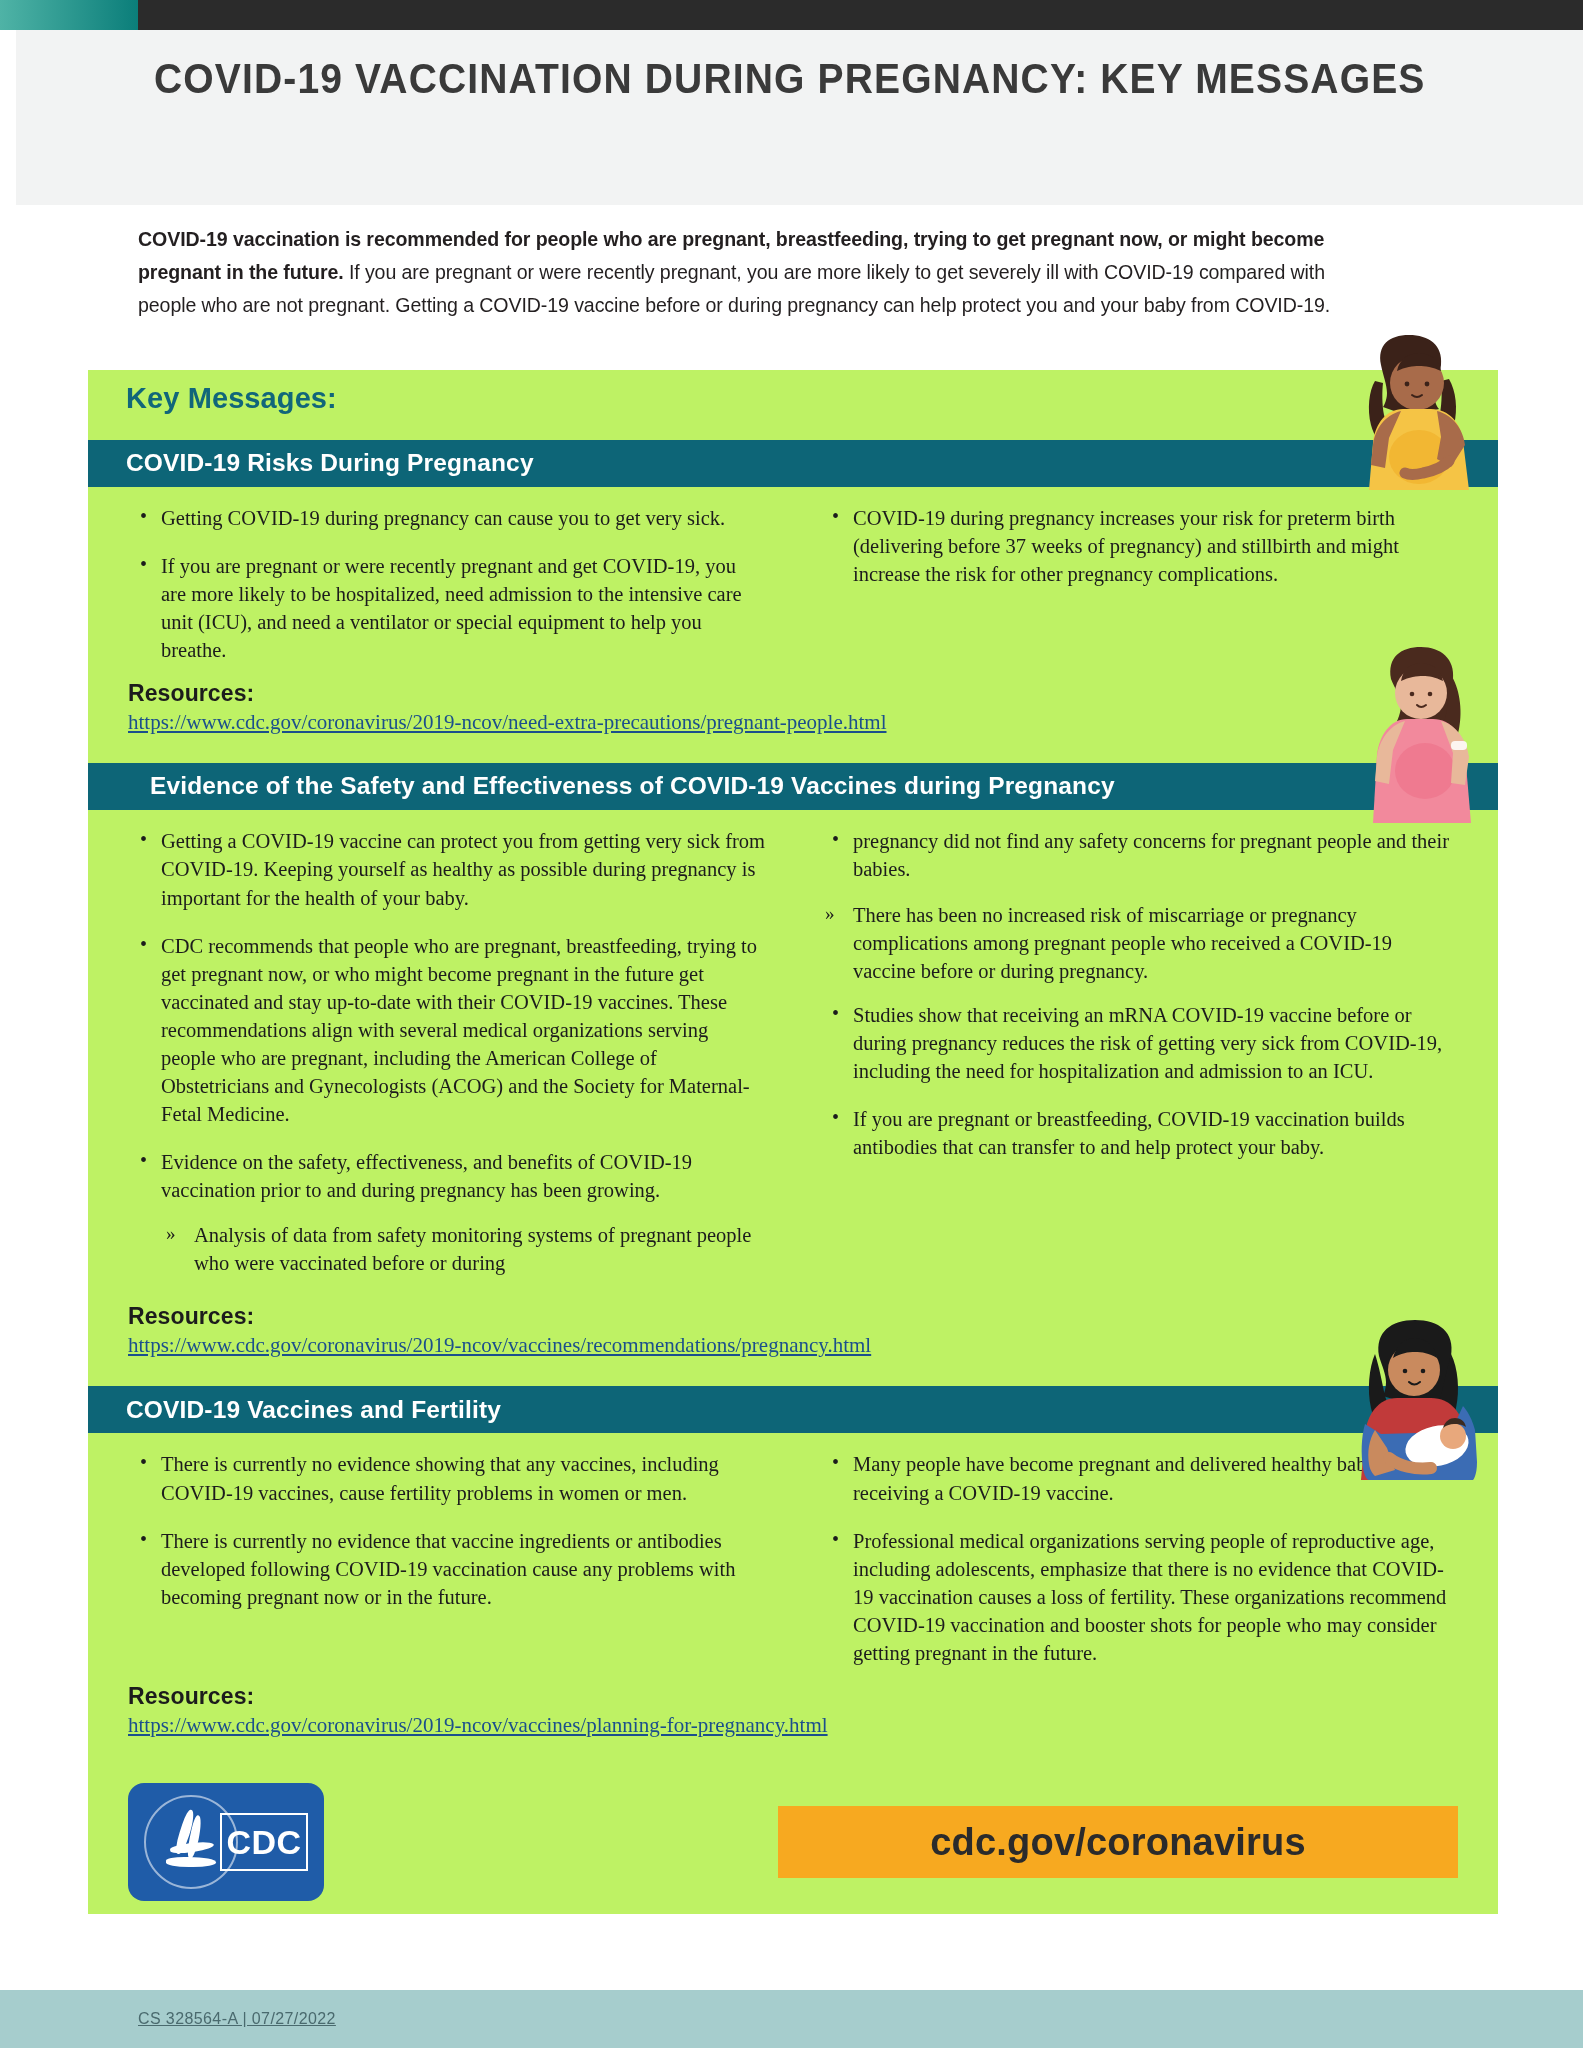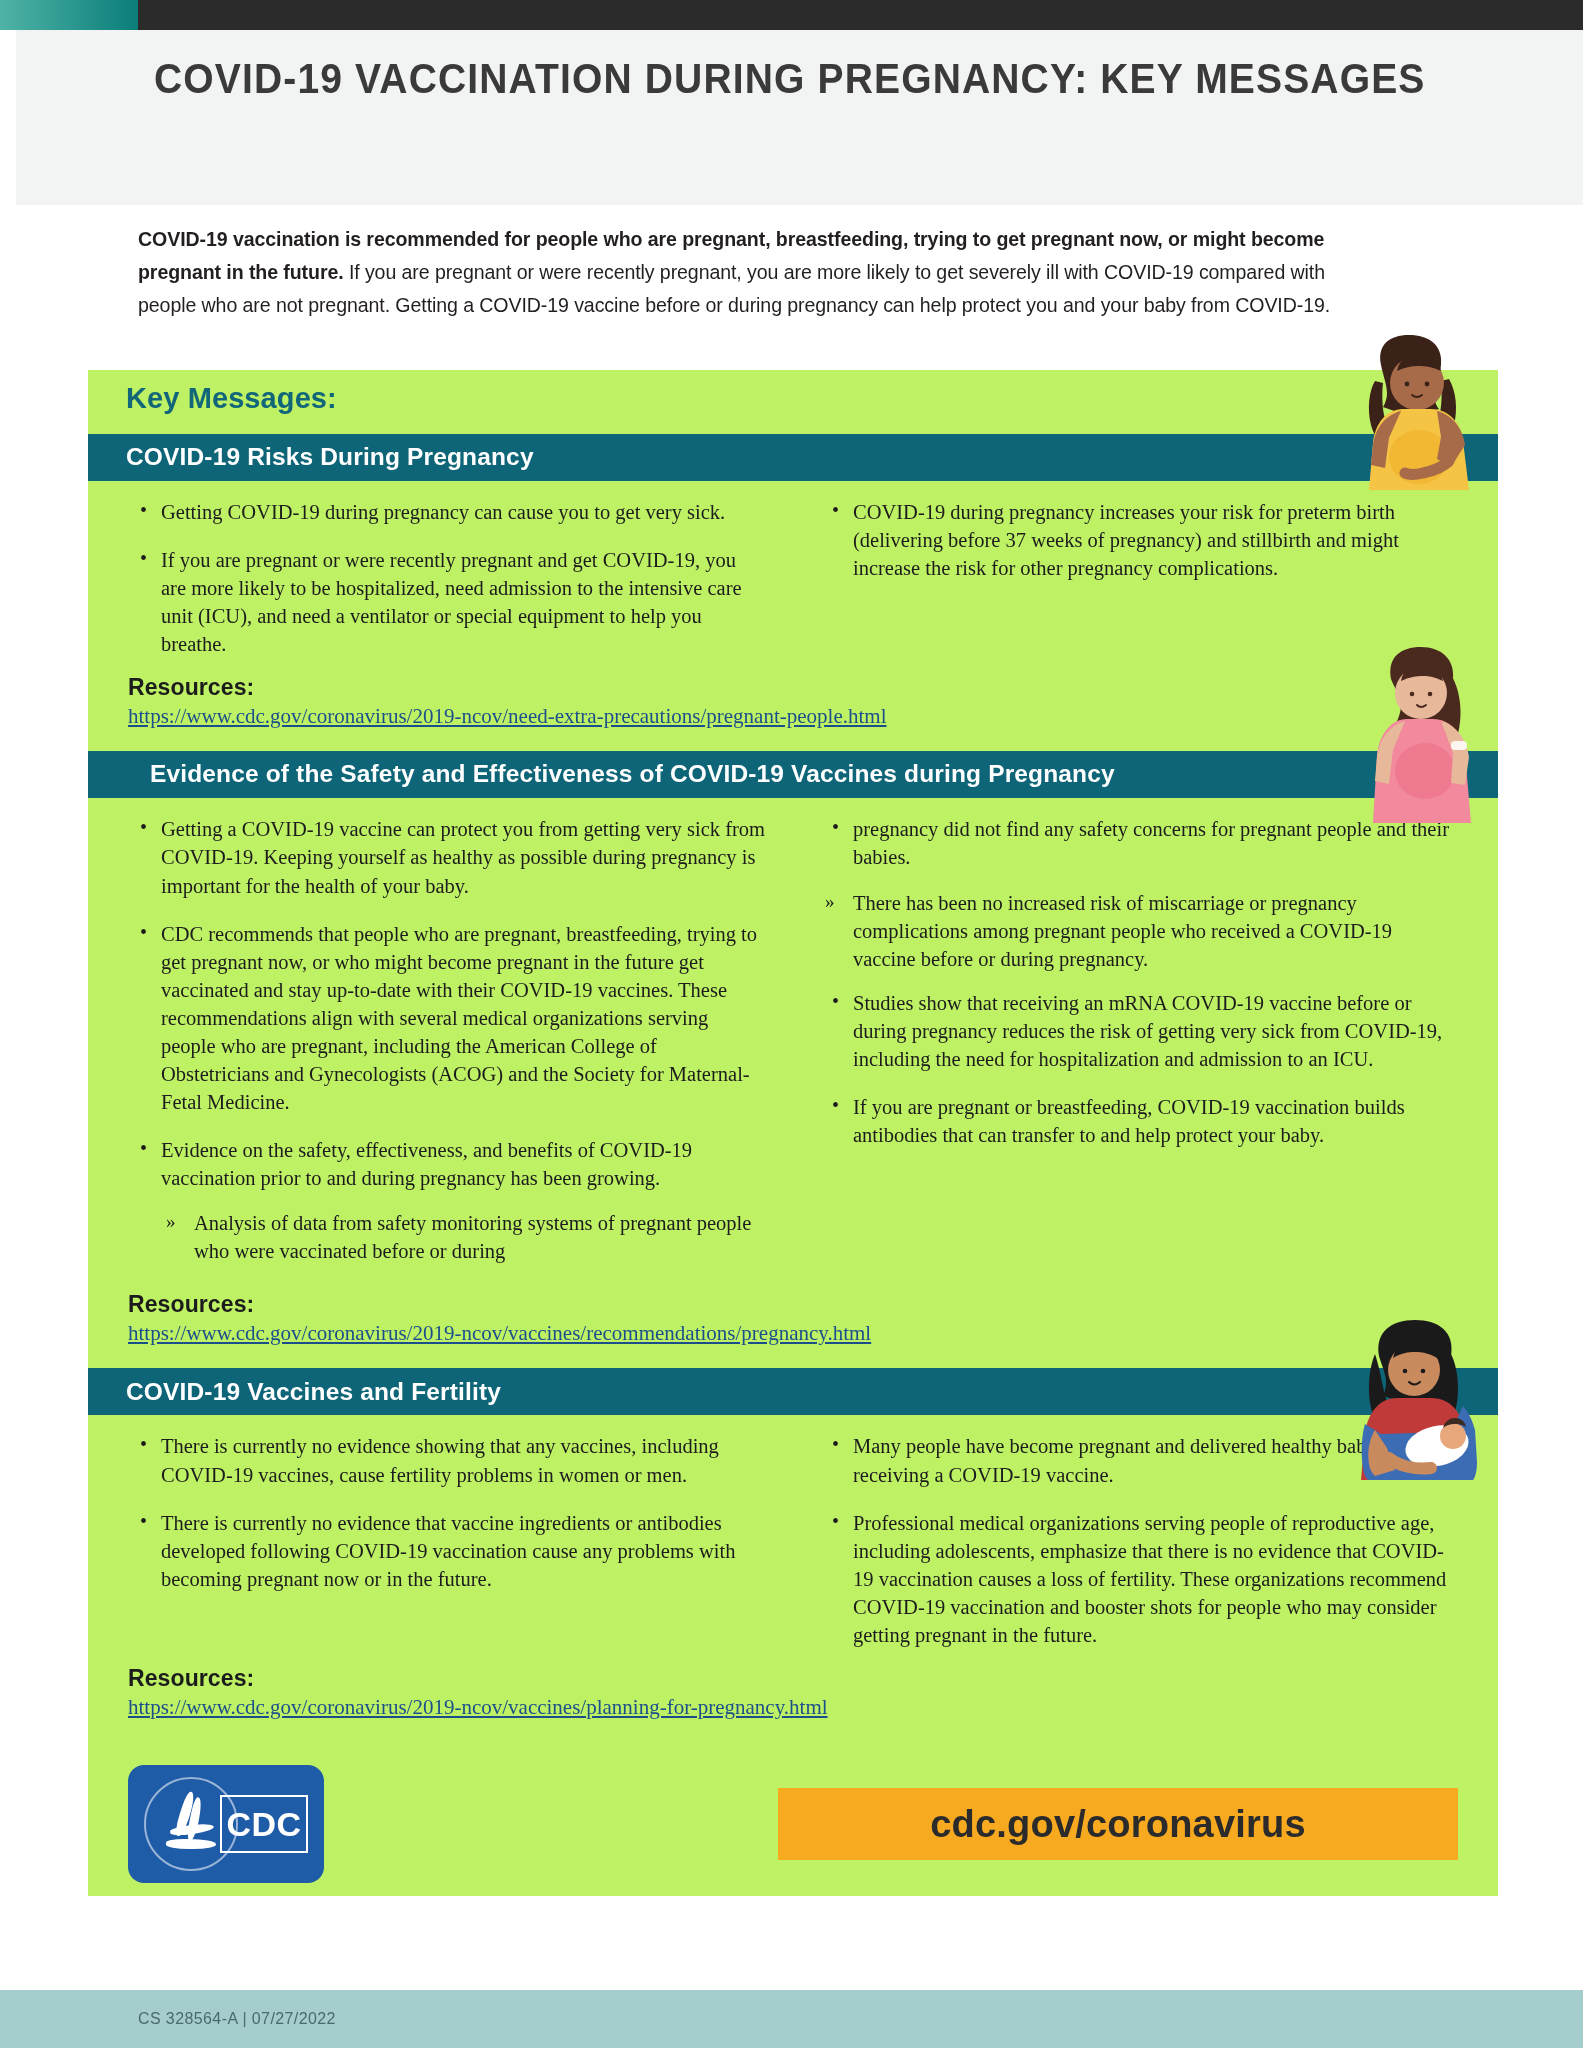--- a/index.html
+++ b/index.html
@@ -89,21 +89,21 @@
     font-weight: bold;
     color: #11667a;
     letter-spacing: 0.1px;
   }
   .section-header {
     background: #0d6577;
     min-height: 47px;
     display: flex;
     align-items: center;
     padding-left: 38px;
-    margin-top: 2px;
+    margin-top: 8px;
   }
   .section-header h3 {
     font-family: "Liberation Sans Narrow", "Liberation Sans", sans-serif;
     font-size: 24.5px;
     font-weight: bold;
     color: #ffffff;
     letter-spacing: 0.15px;
     line-height: 1.1;
   }
   .section-header.indented { padding-left: 62px; }
@@ -264,20 +264,21 @@
     height: 58px;
     background: #a6cdcd;
     display: flex;
     align-items: center;
     padding-left: 138px;
   }
   .bottom-strip span {
     font-size: 16px;
     color: #4a6a6e;
     letter-spacing: 0.4px;
+    text-decoration: underline;
   }
 
   
   .illus { position: absolute; }
 
   .illus-1 { top: 335px; right: 88px; width: 150px; height: 155px; }
   .illus-2 { top: 645px; right: 88px; width: 140px; height: 180px; }
   .illus-3 { top: 1320px; right: 88px; width: 150px; height: 160px; }
 </style>
 </head>

